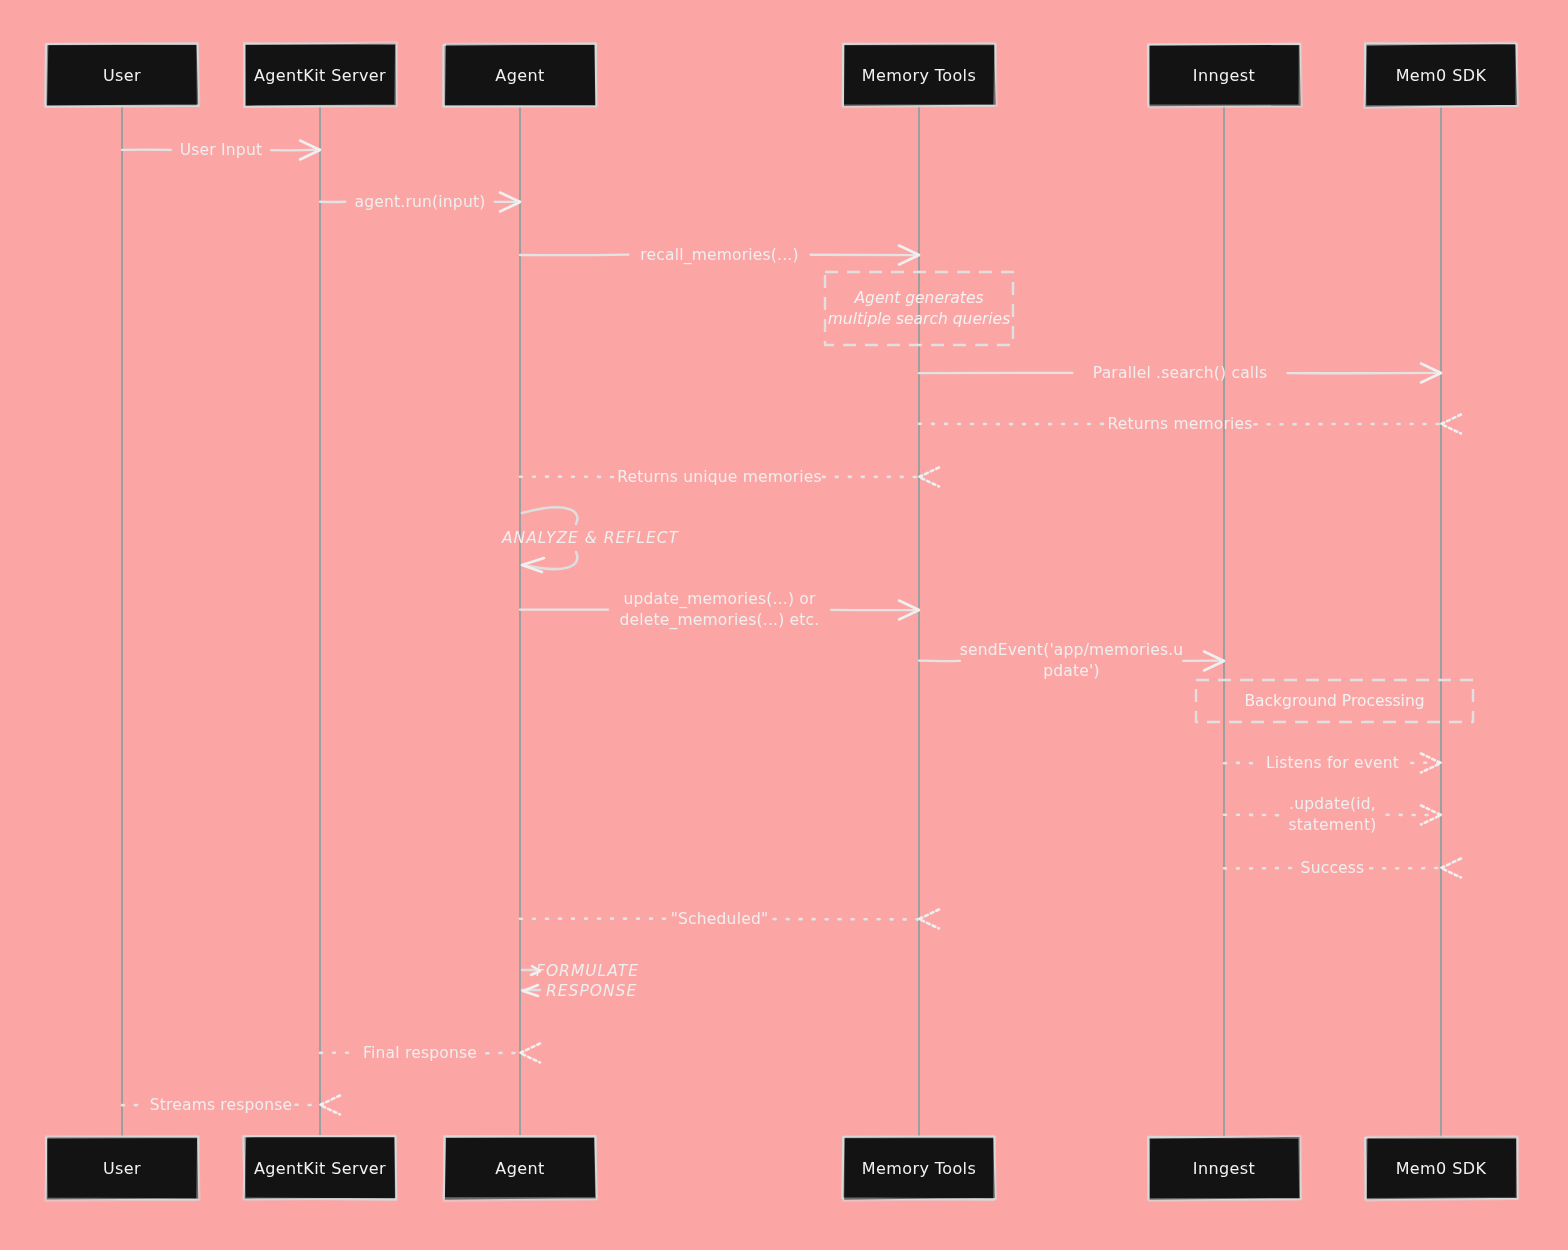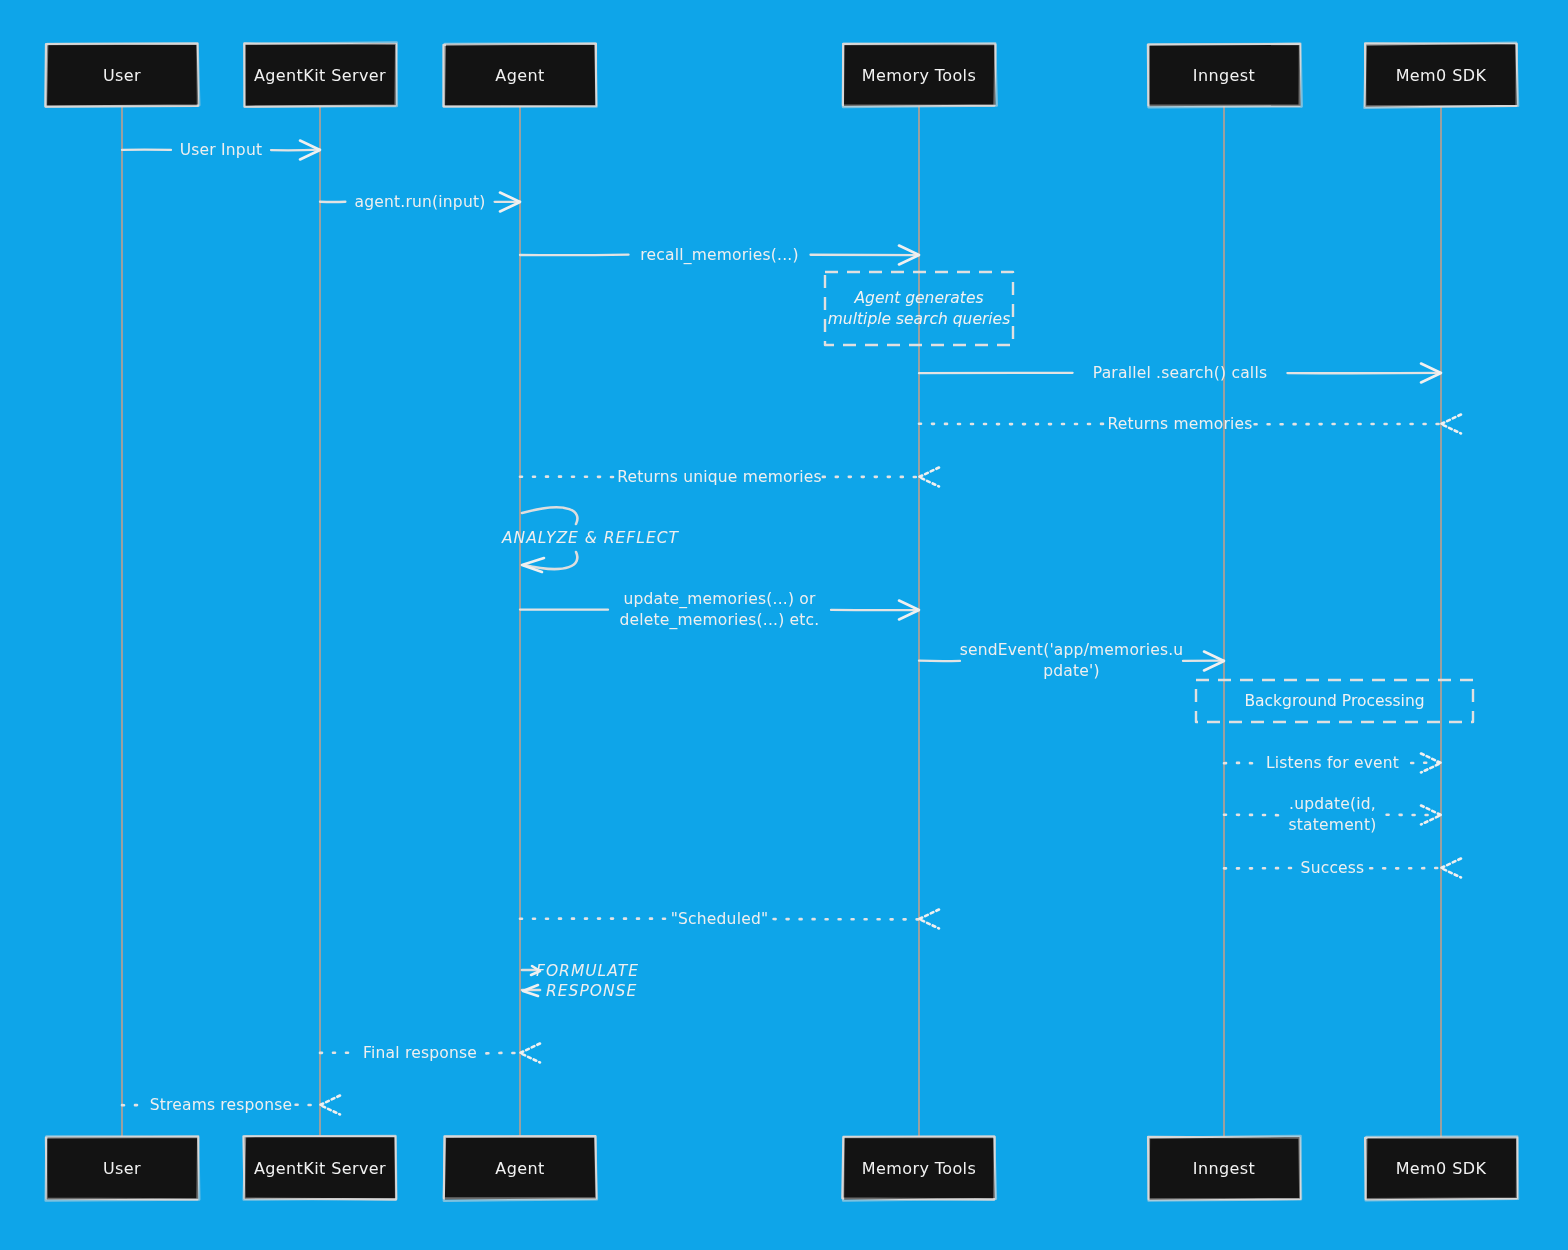--- a/index.html
+++ b/index.html
@@ -4,21 +4,21 @@
 <style>
   html, body {
     margin: 0;
     padding: 0;
     background: #131313;
   }
   #stage {
     position: relative;
     width: 1568px;
     height: 1250px;
-    background: #0ea5e9;
+    background: #fca5a5;
     overflow: hidden;
     font-family: "DejaVu Sans", sans-serif;
   }
   svg#diagram {
     position: absolute;
     left: 0; top: 0;
     width: 1568px;
     height: 1250px;
   }
   .actor-box {

